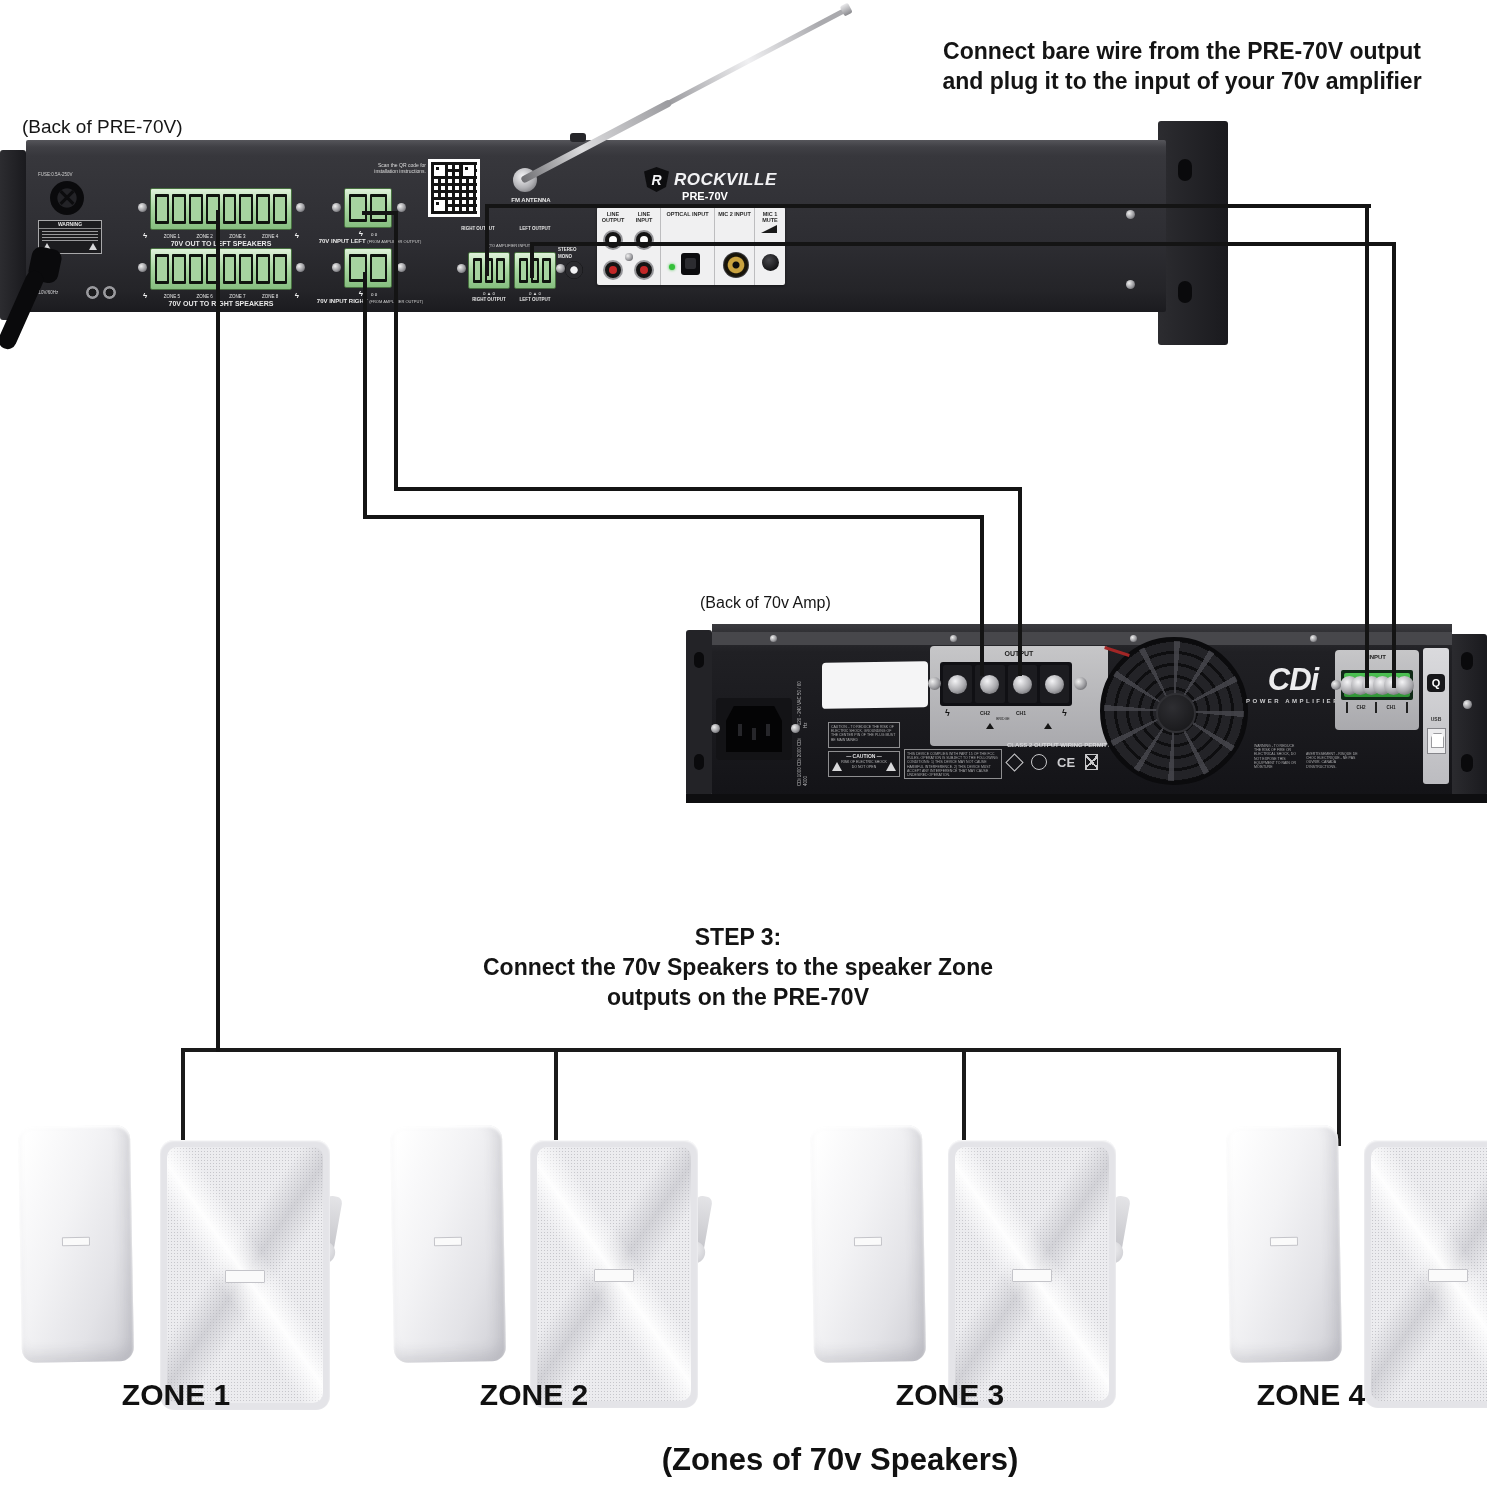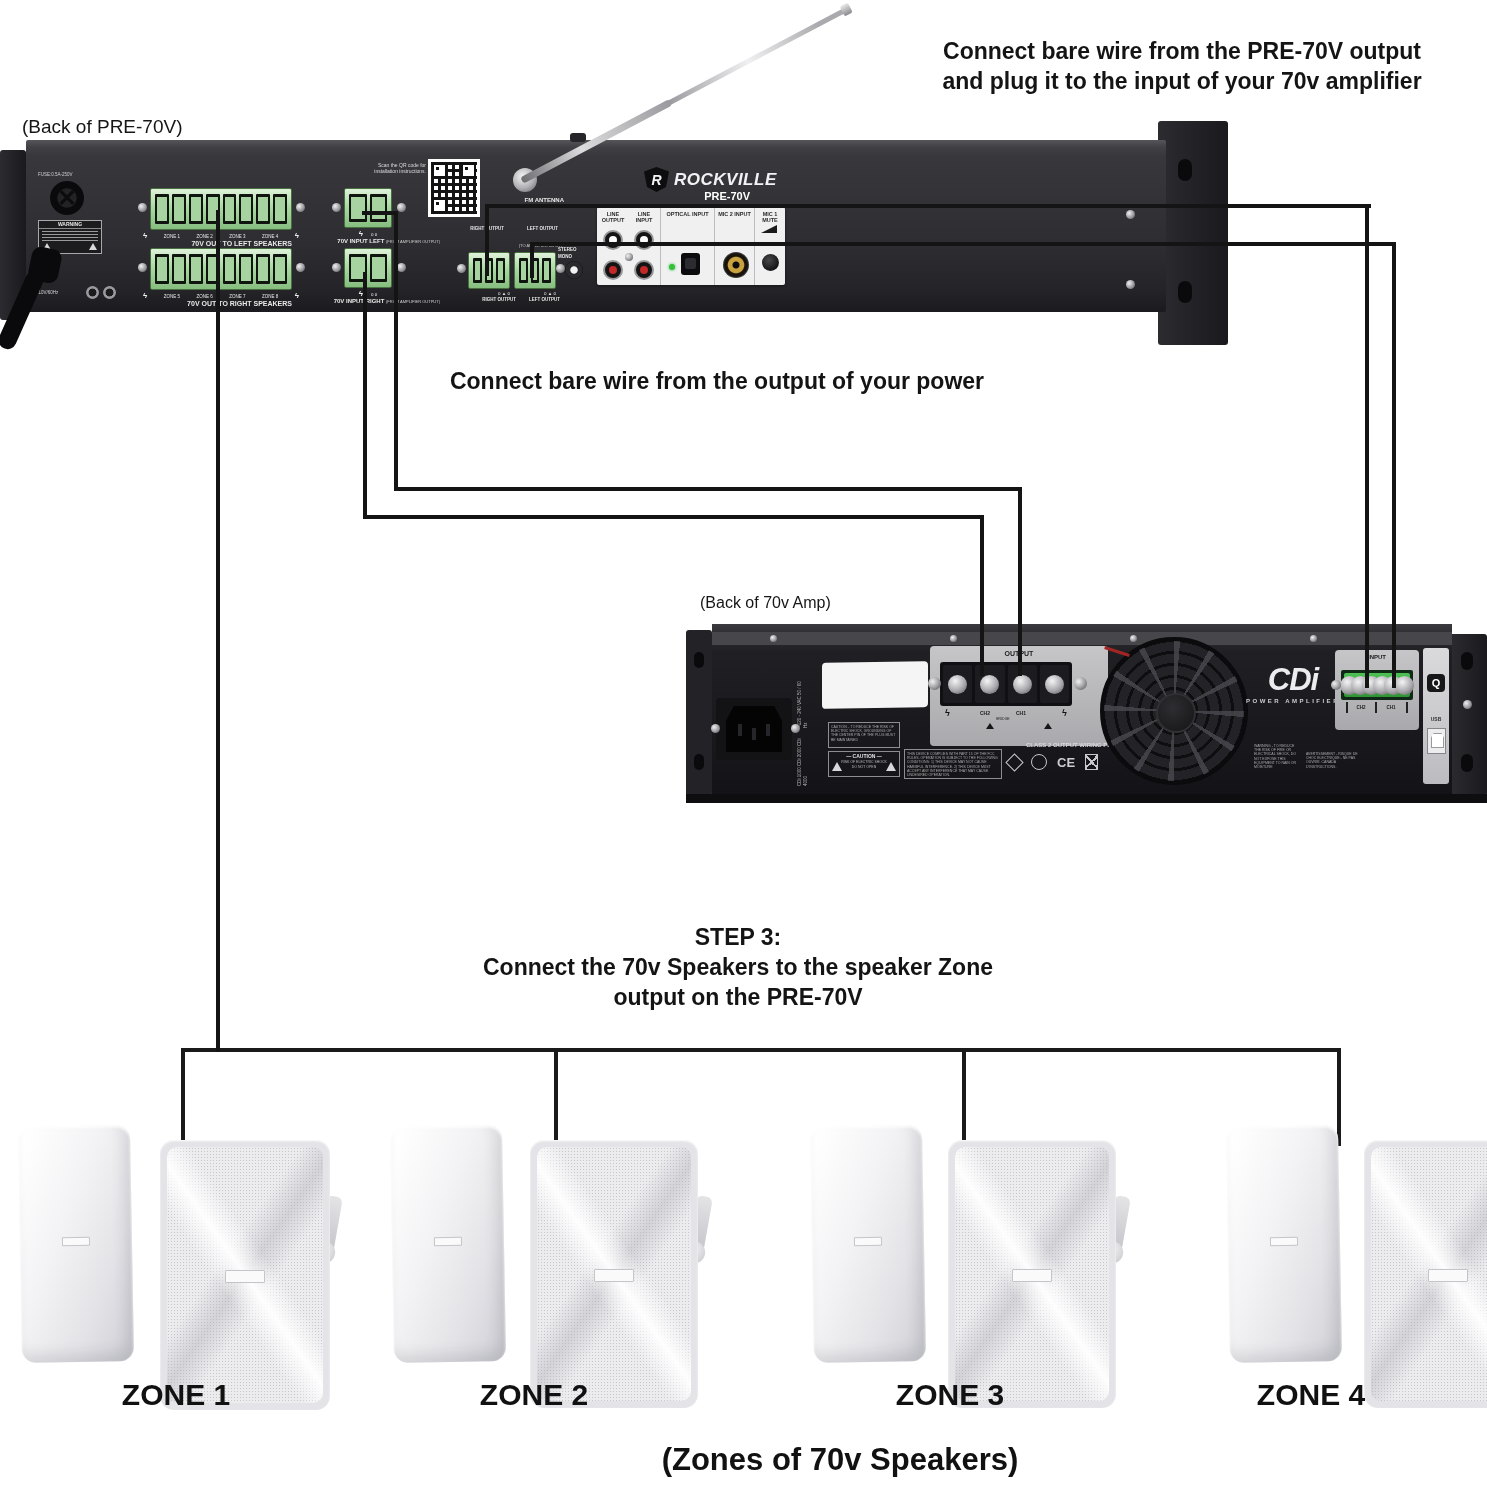--- a/index.html
+++ b/index.html
@@ -13,21 +13,21 @@
   
   .pre-panel{position:absolute;left:26px;top:140px;width:1140px;height:172px;z-index:5;border-radius:2px;
     background:linear-gradient(180deg,#55555a 0,#404045 7px,#37373c 16px,#2d2d32 60%,#242428 88%,#1b1b1f)}
   .ear{position:absolute;background:linear-gradient(90deg,#2c2c30,#1a1a1e);z-index:4;border-radius:3px}
   .hole{position:absolute;background:#0a0a0c;border-radius:8px;z-index:6}
   .scr{position:absolute;border-radius:50%;background:radial-gradient(circle at 35% 35%,#f0f0f0,#9a9a9e 55%,#46464a);z-index:7}
   .term{position:absolute;display:flex;gap:3px;padding:5px 4px;box-sizing:border-box;z-index:6;border-radius:2px;
     background:linear-gradient(180deg,#dff2da,#abd9a4 45%,#86be7f);border:1px solid #47703f}
   .term i{flex:1;background:#10150f;position:relative;border-radius:1px}
   .term i::after{content:"";position:absolute;left:2px;right:2px;top:3px;bottom:3px;background:#a7d3a0}
-  .plabel{position:absolute;color:#e8e8e8;font-weight:bold;z-index:6;white-space:nowrap;text-align:right}
+  .plabel{position:absolute;color:#e8e8e8;font-weight:bold;z-index:6;white-space:nowrap;text-align:center}
   .sub{font-weight:normal;font-size:4px;color:#cfcfcf}
   .zrow{position:absolute;z-index:6;display:flex;align-items:center;justify-content:space-between;color:#e8e8e8;font-size:4.5px}
   .bolt{color:#f2f2f2;font-size:8px;line-height:8px;font-weight:bold}
   .io{position:absolute;left:597px;top:207px;width:188px;height:78px;background:#f0f0f1;border-radius:2px;display:flex;z-index:6;
       box-shadow:0 1px 3px rgba(0,0,0,.45)}
   .io .sec{position:relative;border-right:1px solid #bdbdbf;box-sizing:border-box}
   .iolabel{position:absolute;top:4px;left:0;right:0;text-align:center;font-size:5.5px;font-weight:bold;color:#2b2b2b;
       line-height:6px;white-space:normal}
   .rca{position:absolute;width:8px;height:8px;border:4px solid #141414;border-radius:50%;background:#fdfdfd;box-shadow:0 0 0 2px #96969a;z-index:7}
   .rca.red{background:#c32727}
@@ -73,27 +73,26 @@
 <div class="scene">
 
   <div class="t" style="left:22px;top:116px;font-size:19px">(Back of PRE-70V)</div>
 
   <div class="step" style="left:882px;top:36px;width:600px">
     <div class="l">Connect bare wire from the PRE-70V output</div>
     <div class="l">and plug it to the input of your 70v amplifier</div>
   </div>
 
   <div class="step" style="left:382px;top:366px;width:670px">
-    <div class="l">Connect bare wire from the output of your power</div>
   </div>
 
   <div class="step" style="left:390px;top:922px;width:696px">
     <div class="l">STEP 3:</div>
     <div class="l">Connect the 70v Speakers to the speaker Zone</div>
-    <div class="l">output on the PRE-70V</div>
+    <div class="l">outputs on the PRE-70V</div>
   </div>
 
   <div class="t" style="left:700px;top:594px;font-size:16px">(Back of 70v Amp)</div>
 
   <div class="ear" style="left:0;top:150px;width:26px;height:170px"></div>
   <div class="ear" style="left:1158px;top:121px;width:70px;height:224px">
     <span class="hole" style="left:20px;top:38px;width:14px;height:22px"></span>
     <span class="hole" style="left:20px;top:160px;width:14px;height:22px"></span>
   </div>
   <div class="pre-panel"></div>

